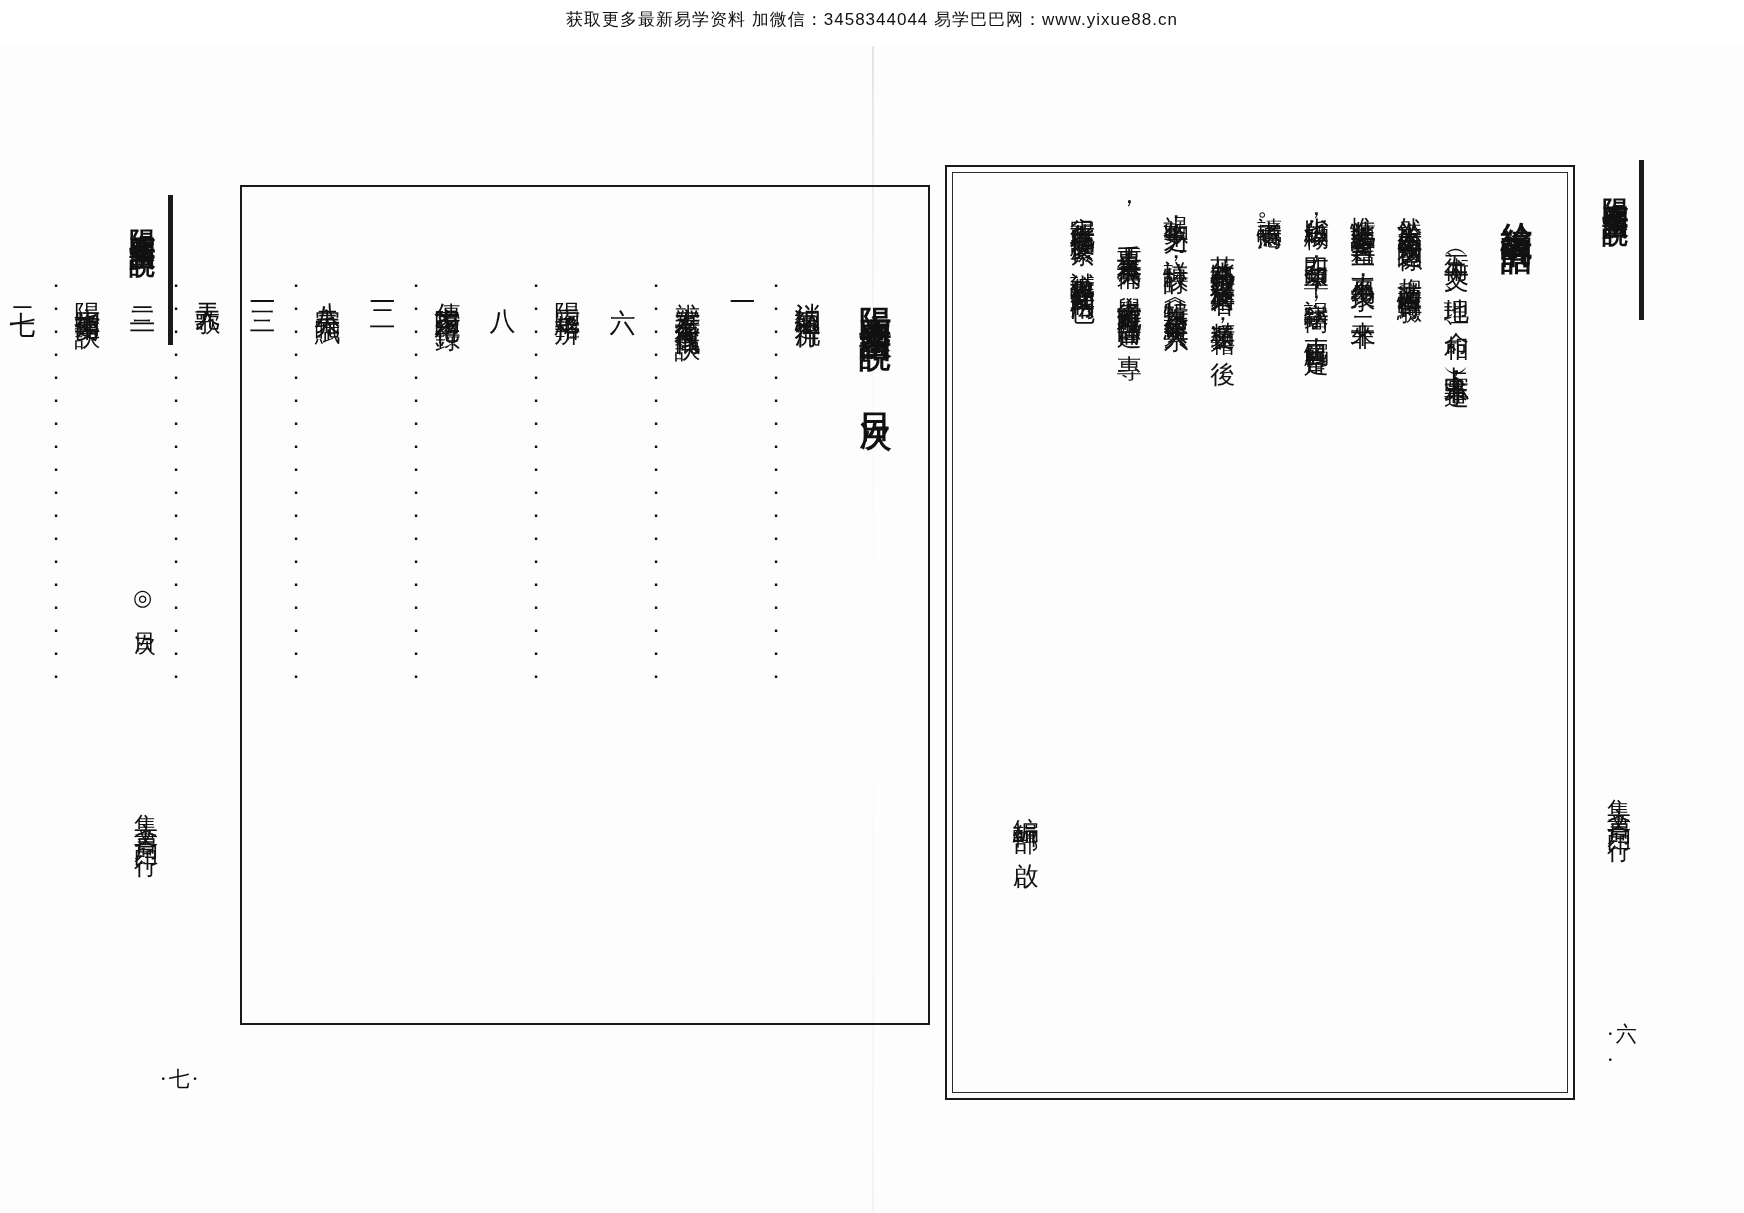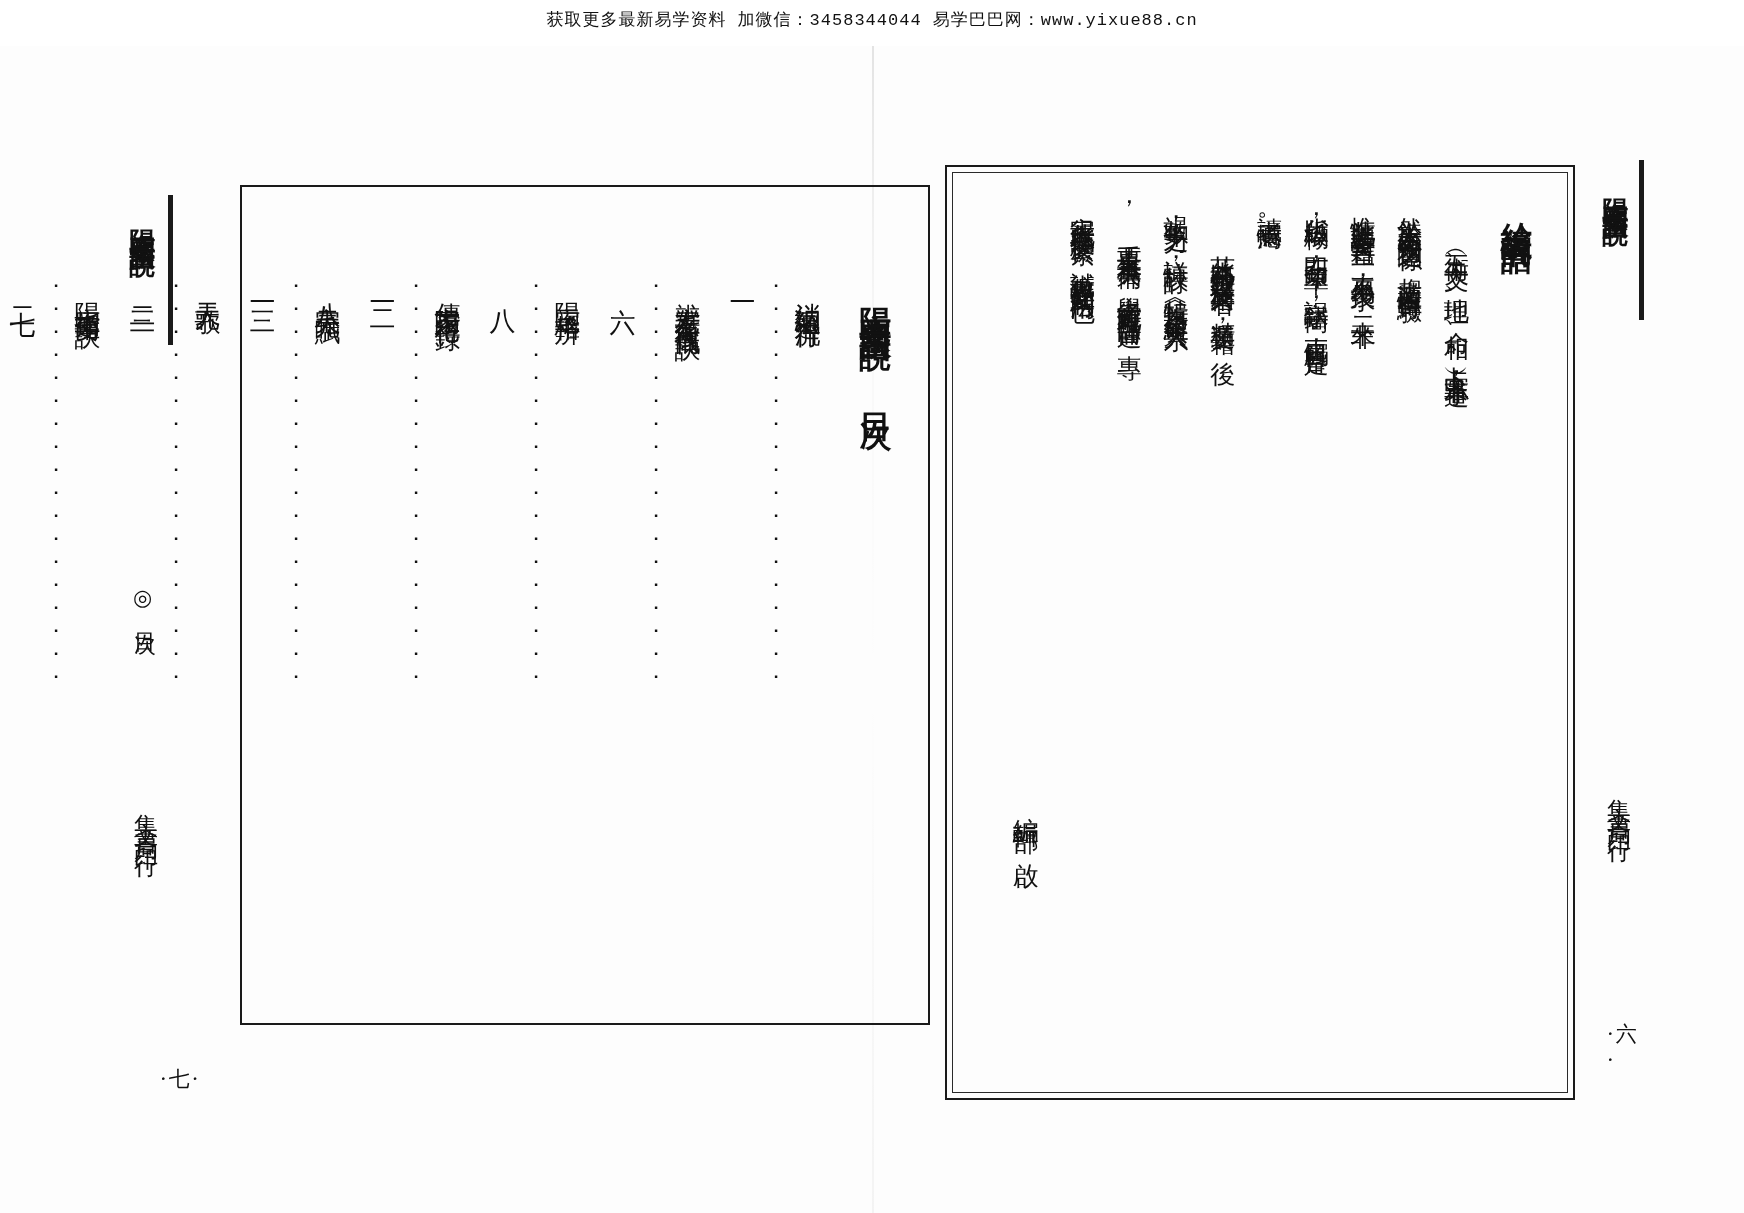--- a/index.html
+++ b/index.html
@@ -16,21 +16,21 @@
     overflow: hidden;
   }
 
   
   .watermark {
     position: absolute;
     top: 8px;
     left: 0;
     width: 100%;
     text-align: center;
-    font-family: Liberation Mono, monospace;
+    font-family: Liberation Sans, sans-serif;
     font-size: 17px;
     letter-spacing: 1px;
     color: #111;
     white-space: nowrap;
   }
 
   
   .scan {
     position: absolute;
     top: 46px;

